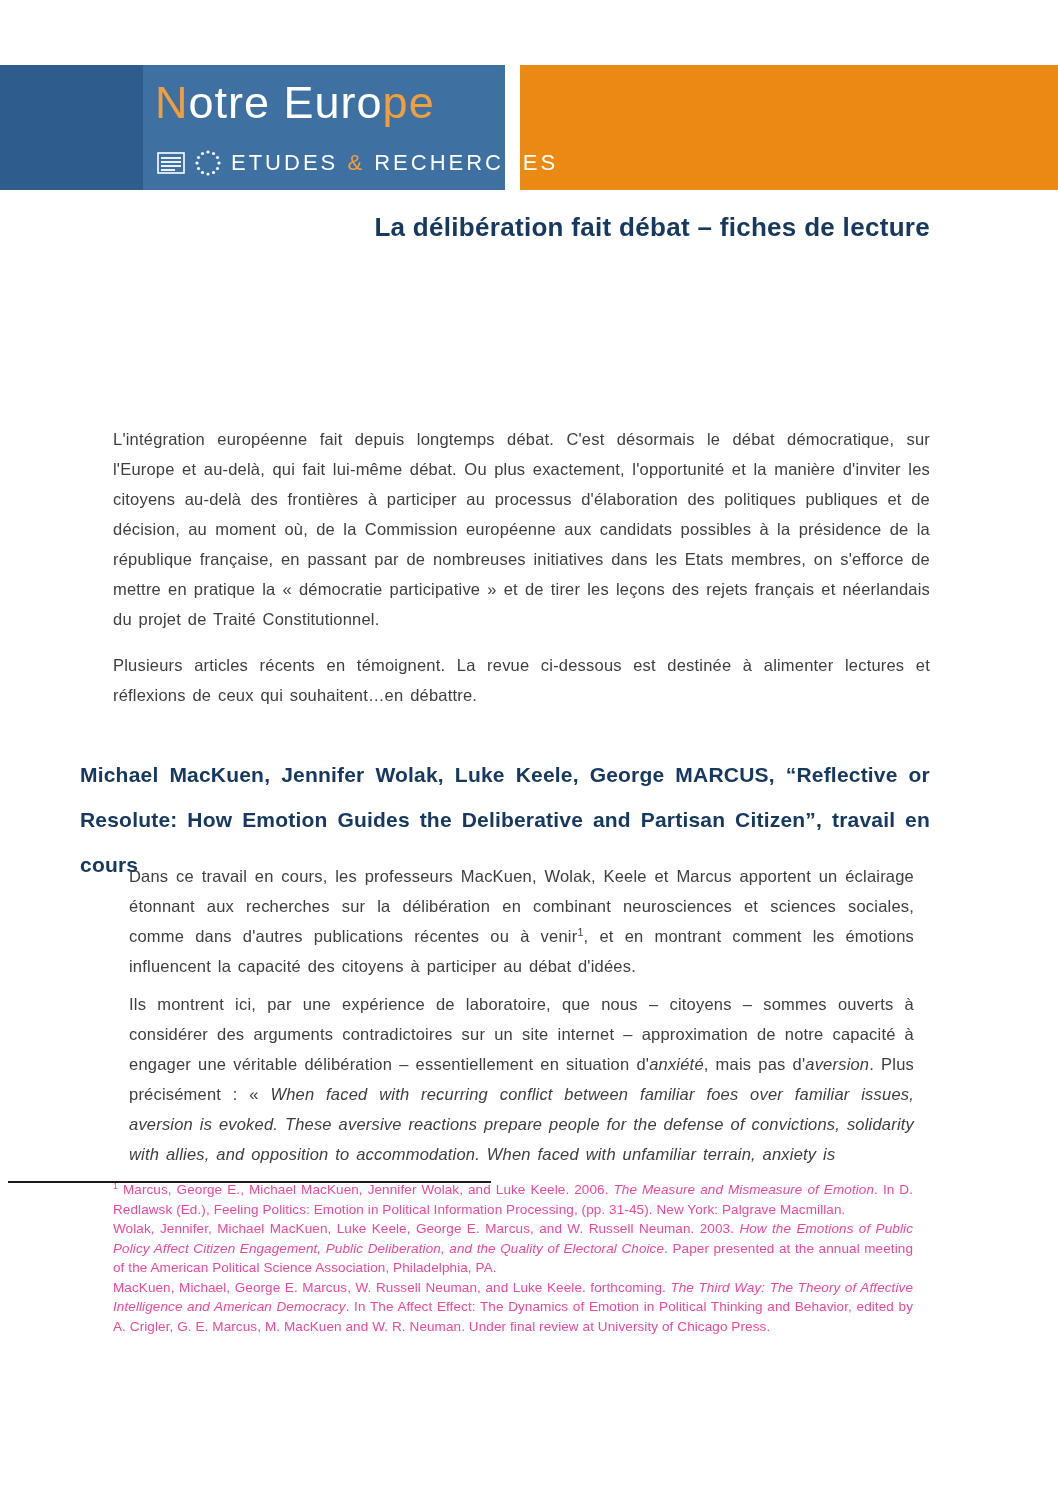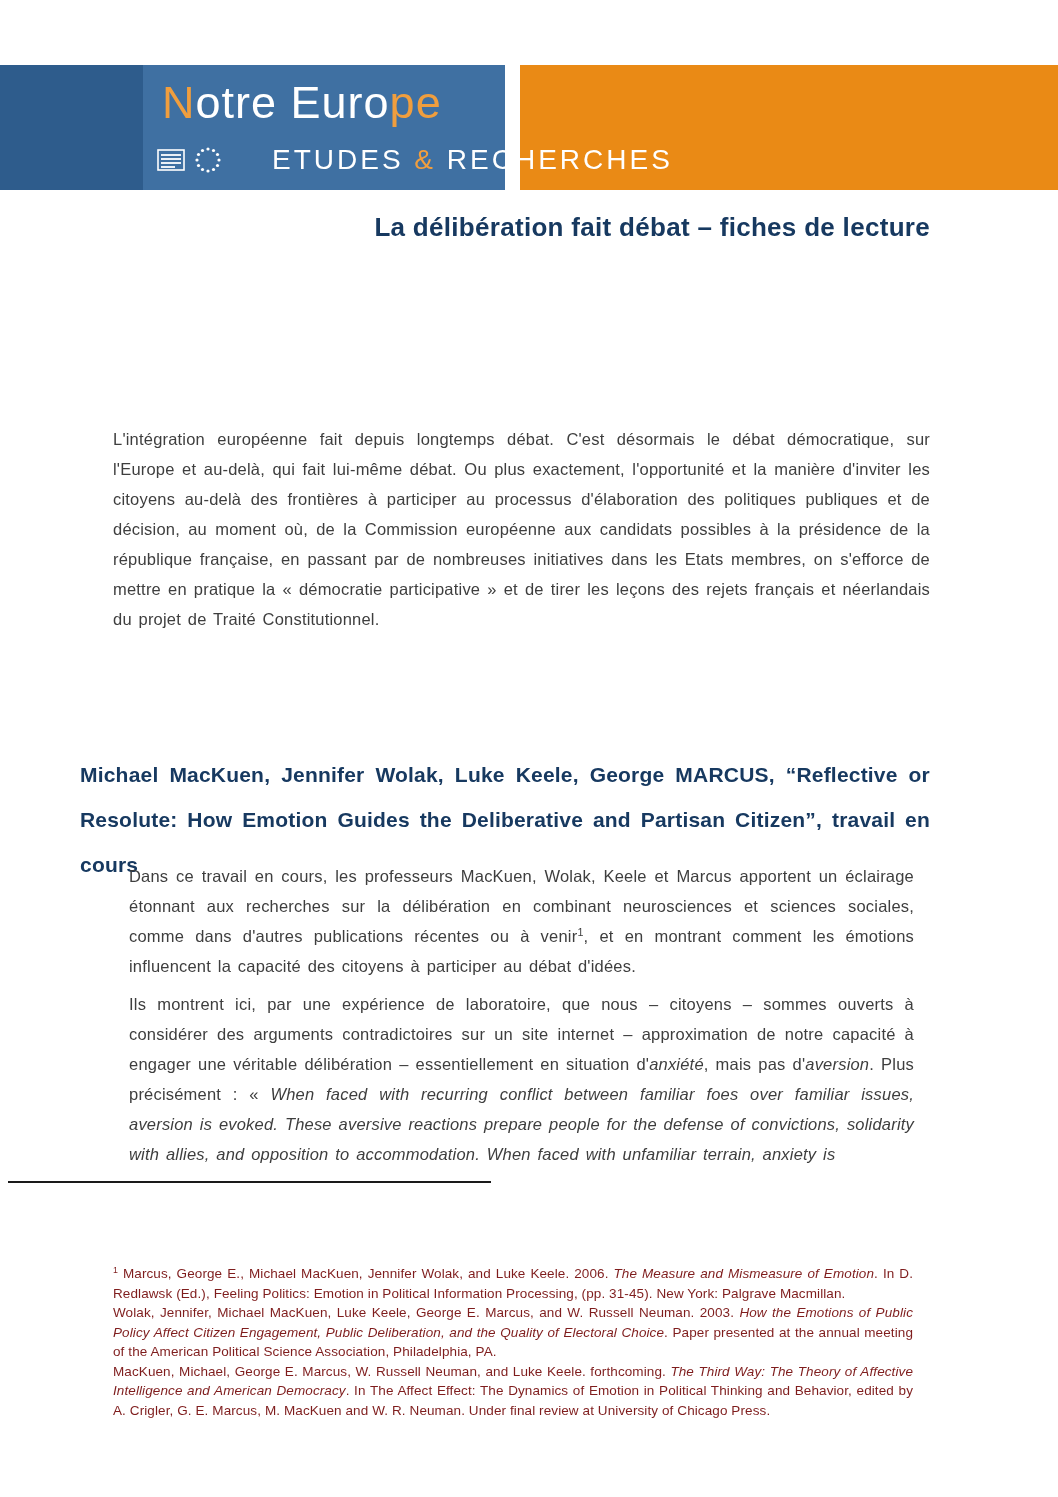--- a/index.html
+++ b/index.html
@@ -11,30 +11,30 @@
   .page{position:relative;width:1058px;height:1497px;background:#fff;overflow:hidden;}
 
   
   .banner{position:absolute;top:65px;left:0;width:1058px;height:125px;display:flex;}
   .banner-left{width:143px;height:125px;background:#2e5c8c;}
   .logo-box{width:362px;height:125px;background:#3f70a2;position:relative;}
   .banner-gap{width:15px;height:125px;background:#ffffff;}
   .banner-orange{flex:1;height:125px;background:#ea8a15;}
 
   .logo-text{
-    position:absolute;left:19px;top:12px;
+    position:absolute;left:12px;top:12px;
     font-size:45px;letter-spacing:1px;color:#ffffff;font-weight:400;
     white-space:nowrap;
   }
   .logo-accent{color:#f09e3e;}
   .tagline-row{
     position:absolute;left:14px;bottom:14px;display:flex;align-items:center;gap:10px;
   }
   .tagline-text{
-    color:#ffffff;font-size:28px;letter-spacing:3px;white-space:nowrap;font-weight:400;margin-left:41px;
+    color:#ffffff;font-size:22px;letter-spacing:3px;white-space:nowrap;font-weight:400;
   }
   .tagline-amp{color:#f09e3e;}
   .icon{display:inline-block;line-height:0;}
 
   
   .doc-title{
     position:absolute;top:212px;left:20px;width:910px;
     text-align:right;font-size:26px;font-weight:bold;color:#173960;
     letter-spacing:0.3px;
   }
@@ -61,22 +61,22 @@
   .para-block-1 p,.para-block-2 p{margin:16px;}
   i{font-style:italic;}
   sup{font-size:0.65em;line-height:0;}
 
   
   .footnote-rule{
     position:absolute;top:1181px;left:8px;width:483px;height:0;
     border-top:2px solid #1a1a1a;
   }
   .footnotes{
-    position:absolute;top:1264px;left:113px;width:800px;
-    font-size:13.5px;line-height:19.5px;color:#7f1d1d;
+    position:absolute;top:1180px;left:113px;width:800px;
+    font-size:13.5px;line-height:19.5px;color:#ec4899;
     text-align:justify;letter-spacing:0.1px;
   }
   .footnotes p{margin:0;}
 </style>
 </head>
 <body>
 
 <div class="page">
 
   <div class="banner">
@@ -119,20 +119,21 @@
       </div>
     </div>
     <div class="banner-gap"></div>
     <div class="banner-orange"></div>
   </div>
 
   <div class="doc-title">La délibération fait débat – fiches de lecture</div>
 
   <div class="intro bodytext">
     <p>L'intégration européenne fait depuis longtemps débat. C'est désormais le débat démocratique, sur l'Europe et au-delà, qui fait lui-même débat. Ou plus exactement, l'opportunité et la manière d'inviter les citoyens au-delà des frontières à participer au processus d'élaboration des politiques publiques et de décision, au moment où, de la Commission européenne aux candidats possibles à la présidence de la république française, en passant par de nombreuses initiatives dans les Etats membres, on s'efforce de mettre en pratique la « démocratie participative » et de tirer les leçons des rejets français et néerlandais du projet de Traité Constitutionnel.</p>
+    <p>Plusieurs articles récents en témoignent. La revue ci-dessous est destinée à alimenter lectures et réflexions de ceux qui souhaitent…en débattre.</p>
   </div>
 
   <div class="section-heading">Michael MacKuen, Jennifer Wolak, Luke Keele, George MARCUS, “Reflective or Resolute: How Emotion Guides the Deliberative and Partisan Citizen”, travail en cours</div>
 
   <div class="para-block-1 bodytext">
     <p><span>Dans ce travail en cours, les professeurs MacKuen, Wolak, Keele et Marcus apportent un éclairage étonnant aux recherches sur la délibération en combinant neurosciences et sciences sociales, comme dans d'autres publications récentes ou à venir</span><sup>1</sup><span>, et en montrant comment les émotions influencent la capacité des citoyens à participer au débat d'idées.</span></p>
   </div>
 
   <div class="para-block-2 bodytext">
     <p><span>Ils montrent ici, par une expérience de laboratoire, que nous – citoyens – sommes ouverts à considérer des arguments contradictoires sur un site internet – approximation de notre capacité à engager une véritable délibération – essentiellement en situation d'</span><i>anxiété</i><span>, mais pas d'</span><i>aversion</i><span>. Plus précisément : « </span><i>When faced with recurring conflict between familiar foes over familiar issues, aversion is evoked. These aversive reactions prepare people for the defense of convictions, solidarity with allies, and opposition to accommodation. When faced with unfamiliar terrain, anxiety is</i></p>

